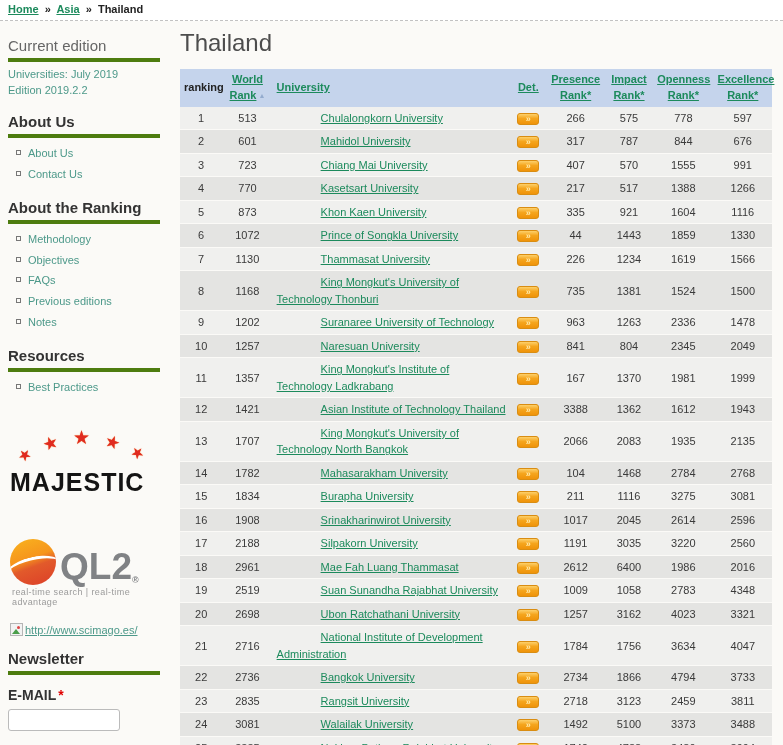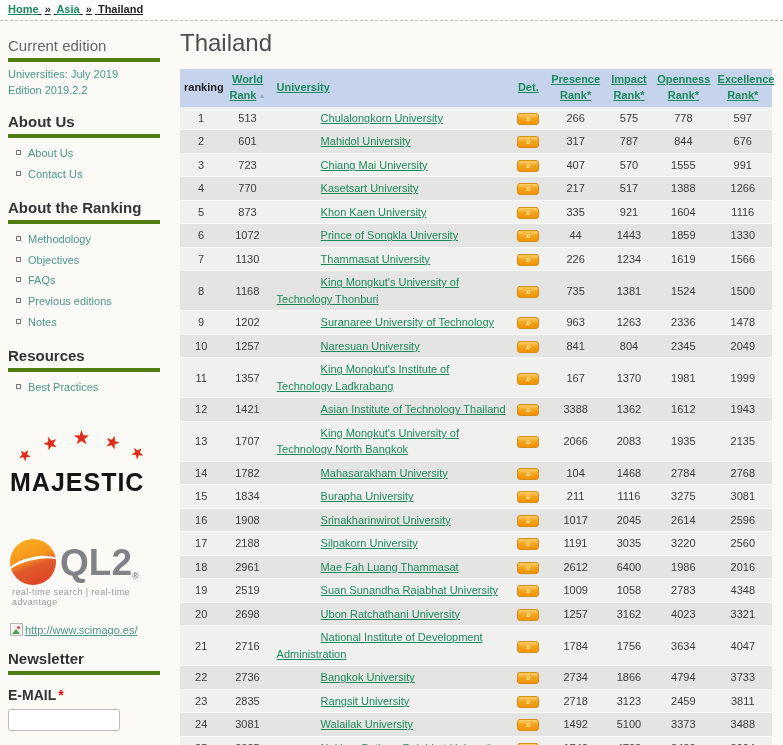--- a/index.html
+++ b/index.html
@@ -7,21 +7,21 @@
   body {
     width:783px; height:745px; overflow:hidden;
     font-family:"Liberation Sans", sans-serif;
     background:#fbfaf7; color:#333;
   }
   a { cursor:pointer; }
 
   
   .breadcrumb {
     background:#fff; font-size:11px; font-weight:bold;
-    padding:3px 8px 5px 8px; border-bottom:1px dashed #c2c2c2; color:#222;text-decoration:underline;
+    padding:3px 8px 5px 8px; border-bottom:1px dashed #c2c2c2; color:#222;
   }
   .breadcrumb a { color:#1c8a5c; text-decoration:underline; }
   .breadcrumb .sep { margin:0 3px; color:#222; }
 
   
   .wrap { display:flex; align-items:flex-start; }
   .sidebar { width:170px; flex:0 0 170px; padding:2px 0 0 8px; }
   .main { flex:1; padding:2px 12px 0 10px; }
 
   
@@ -41,21 +41,21 @@
   .side-link { color:#4d998a; text-decoration:none; }
 
   
   .majestic { margin:26px 0 0 2px; width:150px; }
   .maj-stars { position:relative; height:42px; }
   .maj-star { position:absolute; color:#e02b20; text-shadow:0 0 1px #f0701e; }
   .maj-text { font-size:25px; font-weight:800; color:#141414; letter-spacing:1px; margin-top:2px; }
 
   
   .ql2 { margin:42px 0 0 2px; width:160px; }
-  .ql2-row { display:flex; align-items:center; }
+  .ql2-row { display:flex; align-items:flex-end; }
   .ql2-mark {
     width:46px; height:46px; border-radius:50%; position:relative; overflow:hidden;
     background:linear-gradient(160deg,#f9b41f 0%,#f6951c 42%,#e25a2b 58%,#dc3e28 100%);
     flex:0 0 46px;
   }
   .ql2-mark::after {
     content:""; position:absolute; left:-8px; top:18px; width:64px; height:30px;
     border-top:3px solid #fff; border-radius:50%; transform:rotate(-14deg);
   }
   .ql2-text { font-size:37px; font-weight:bold; color:#808285; line-height:1; margin-left:4px; }

